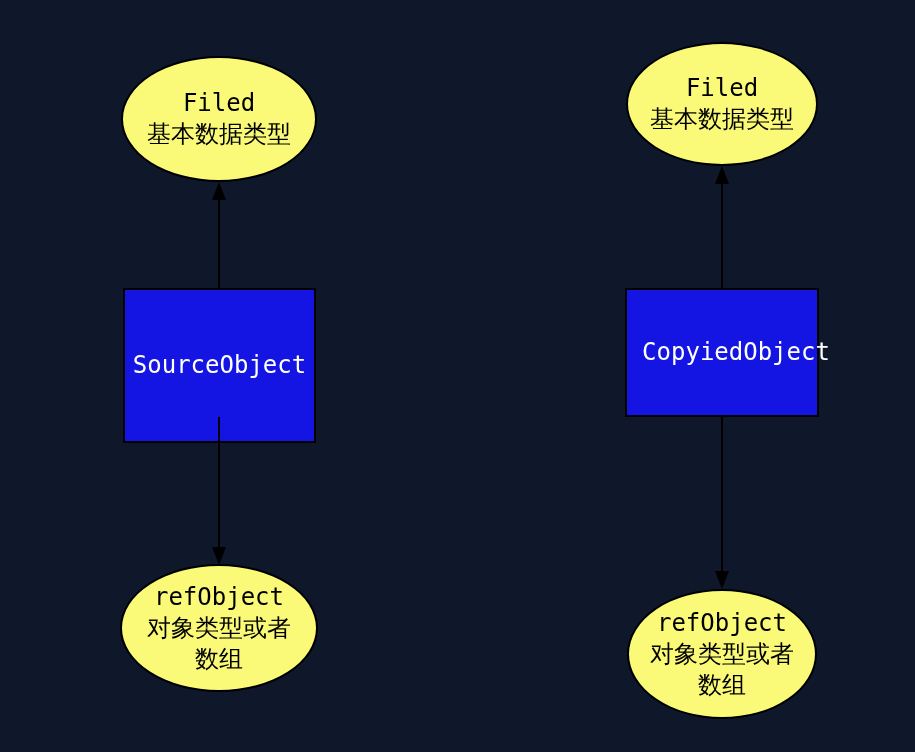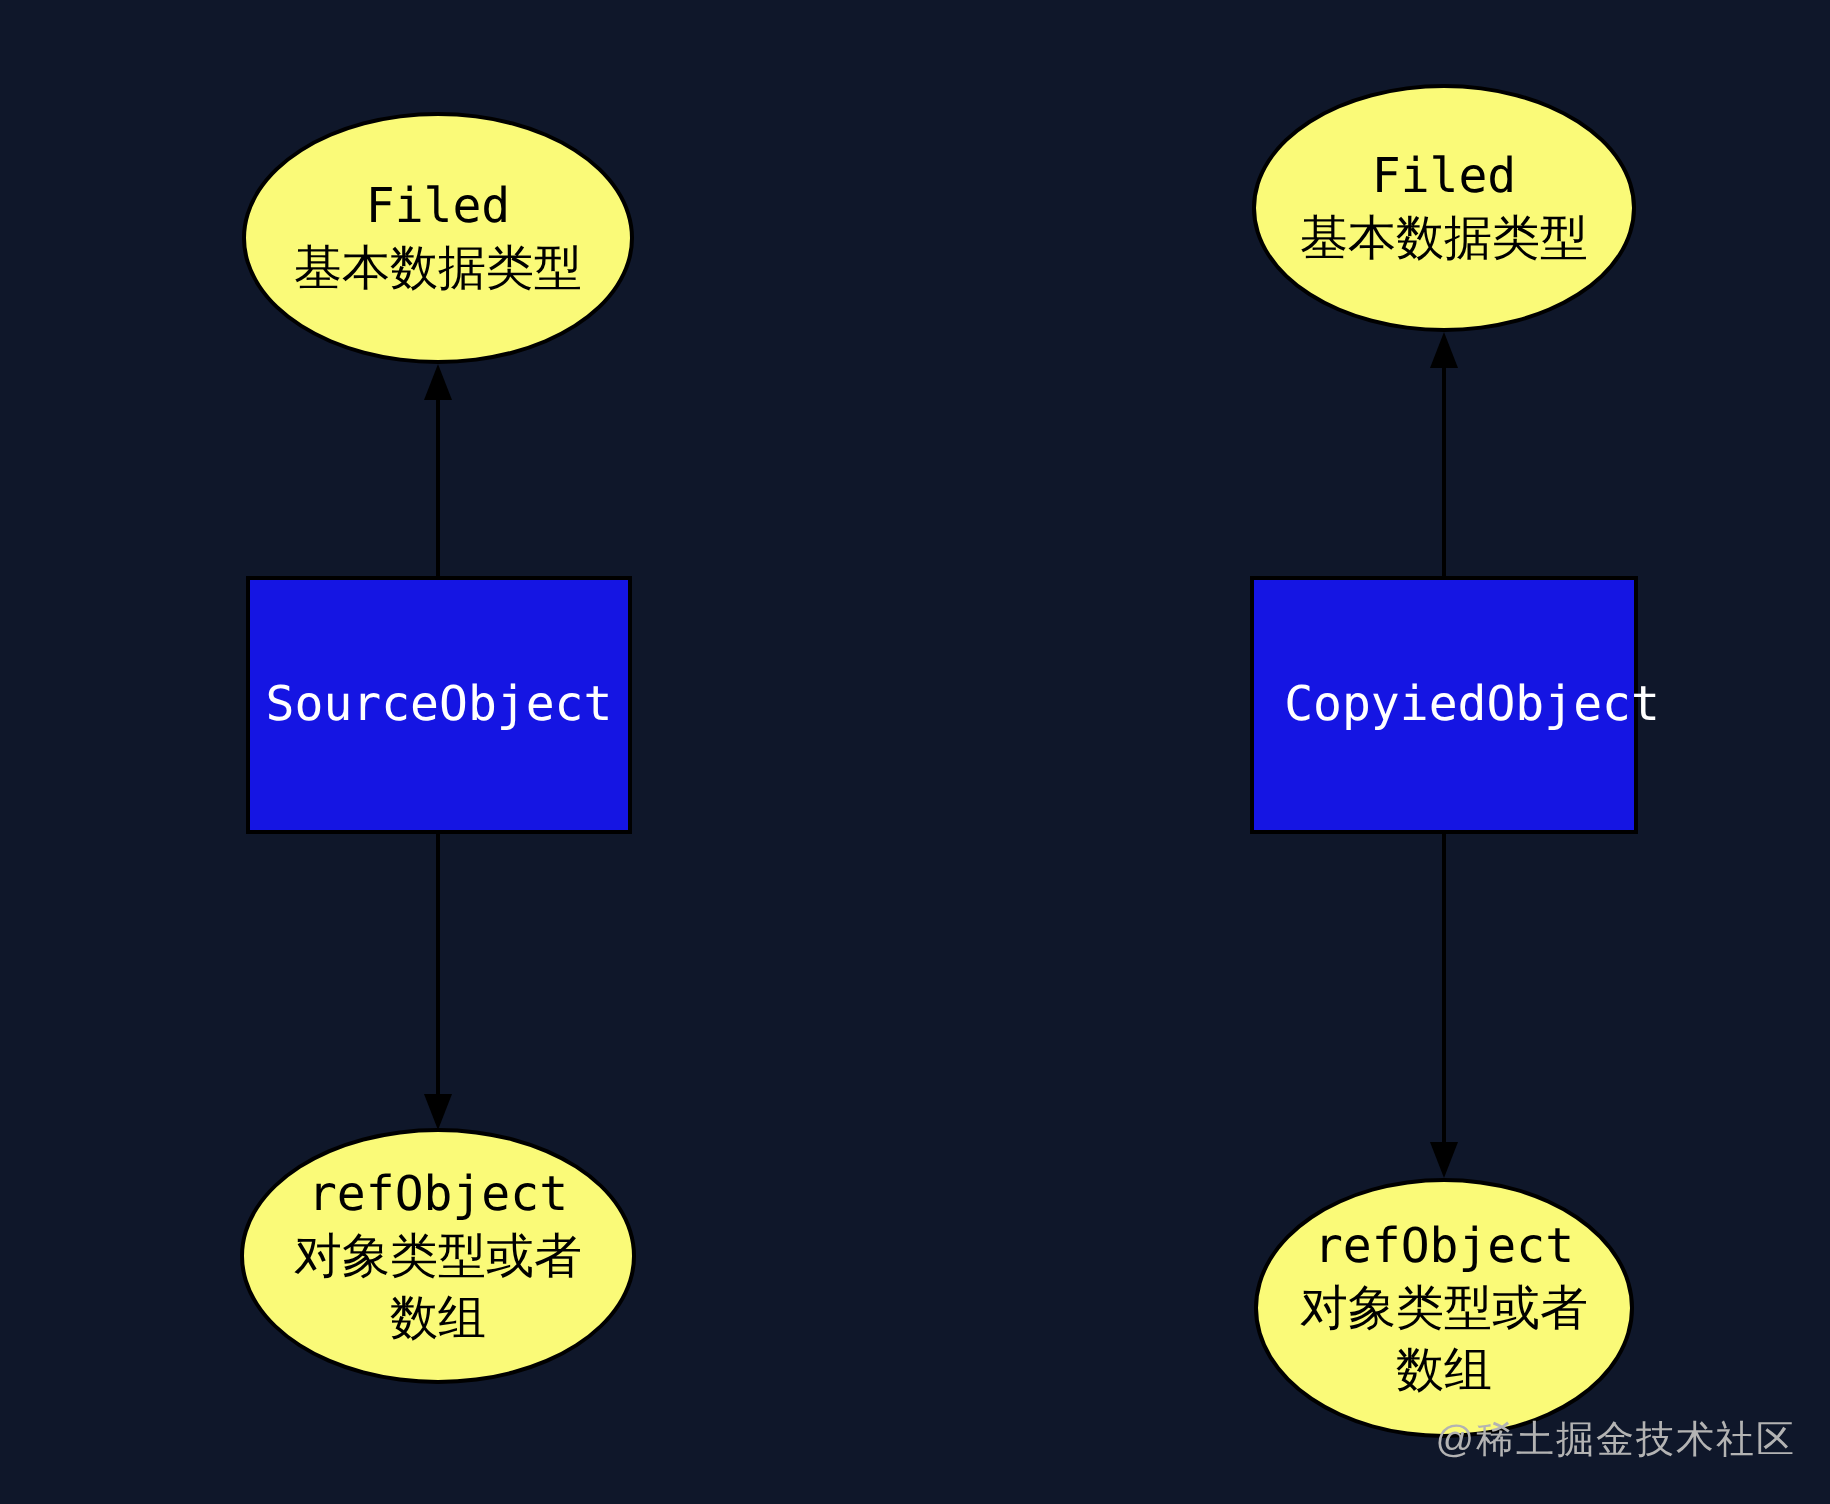--- a/index.html
+++ b/index.html
@@ -36,21 +36,21 @@
     background: #1515E3;
     border: 2px solid #000000;
     color: #ffffff;
     font-size: 24px;
     line-height: 31px;
   }
   .node-line { white-space: nowrap; }
 
   
   .ellipse-top-left    { left: 121px; top: 56px;  width: 196px; height: 126px; }
-  .rect-left           { left: 123px; top: 288px; width: 193px; height: 129px; }
+  .rect-left           { left: 123px; top: 288px; width: 193px; height: 155px; }
   .ellipse-bottom-left { left: 120px; top: 564px; width: 198px; height: 128px; }
 
   
   .ellipse-top-right    { left: 626px; top: 42px;  width: 192px; height: 124px; }
   .rect-right           { left: 625px; top: 288px; width: 194px; height: 129px; padding-left: 28px; }
   .ellipse-bottom-right { left: 627px; top: 589px; width: 190px; height: 130px; }
 
   .connector-line {
     position: absolute;
     width: 2px;
@@ -136,15 +136,14 @@
 
   <div class="connector-line line-down-right"></div>
   <div class="arrowhead-down head-down-right"></div>
 
   <div class="node ellipse ellipse-bottom-right">
     <div class="node-line">refObject</div>
     <div class="node-line">对象类型或者</div>
     <div class="node-line">数组</div>
   </div>
 
-  <div class="watermark">@稀土掘金技术社区</div>
 
 </div>
 
 </body></html>

